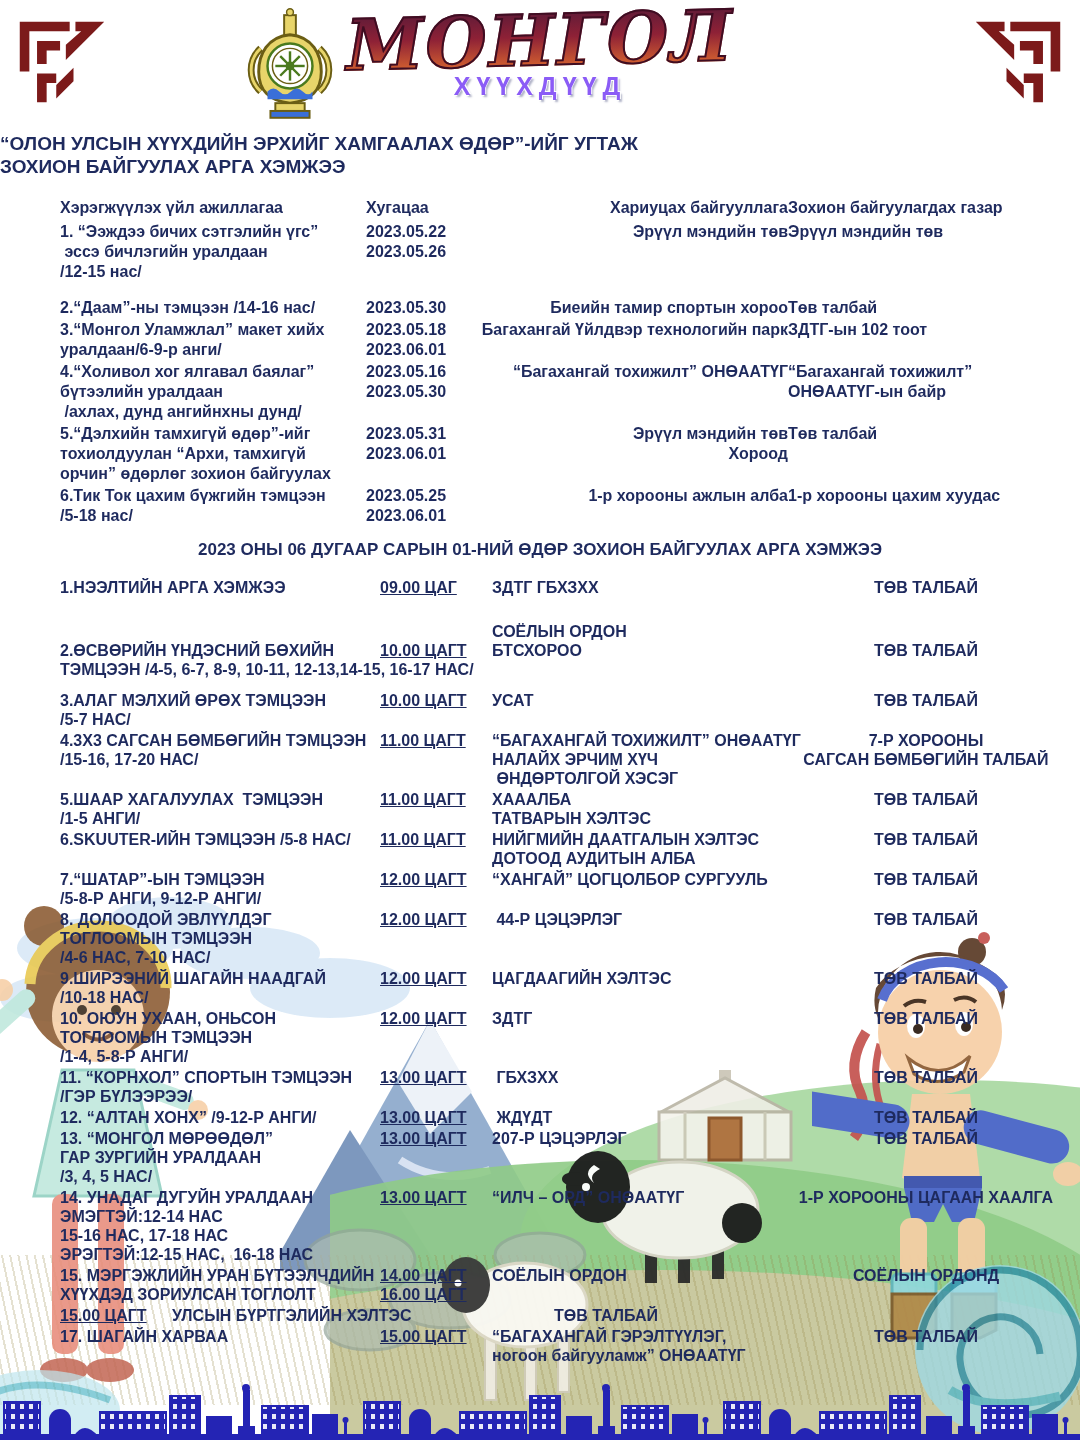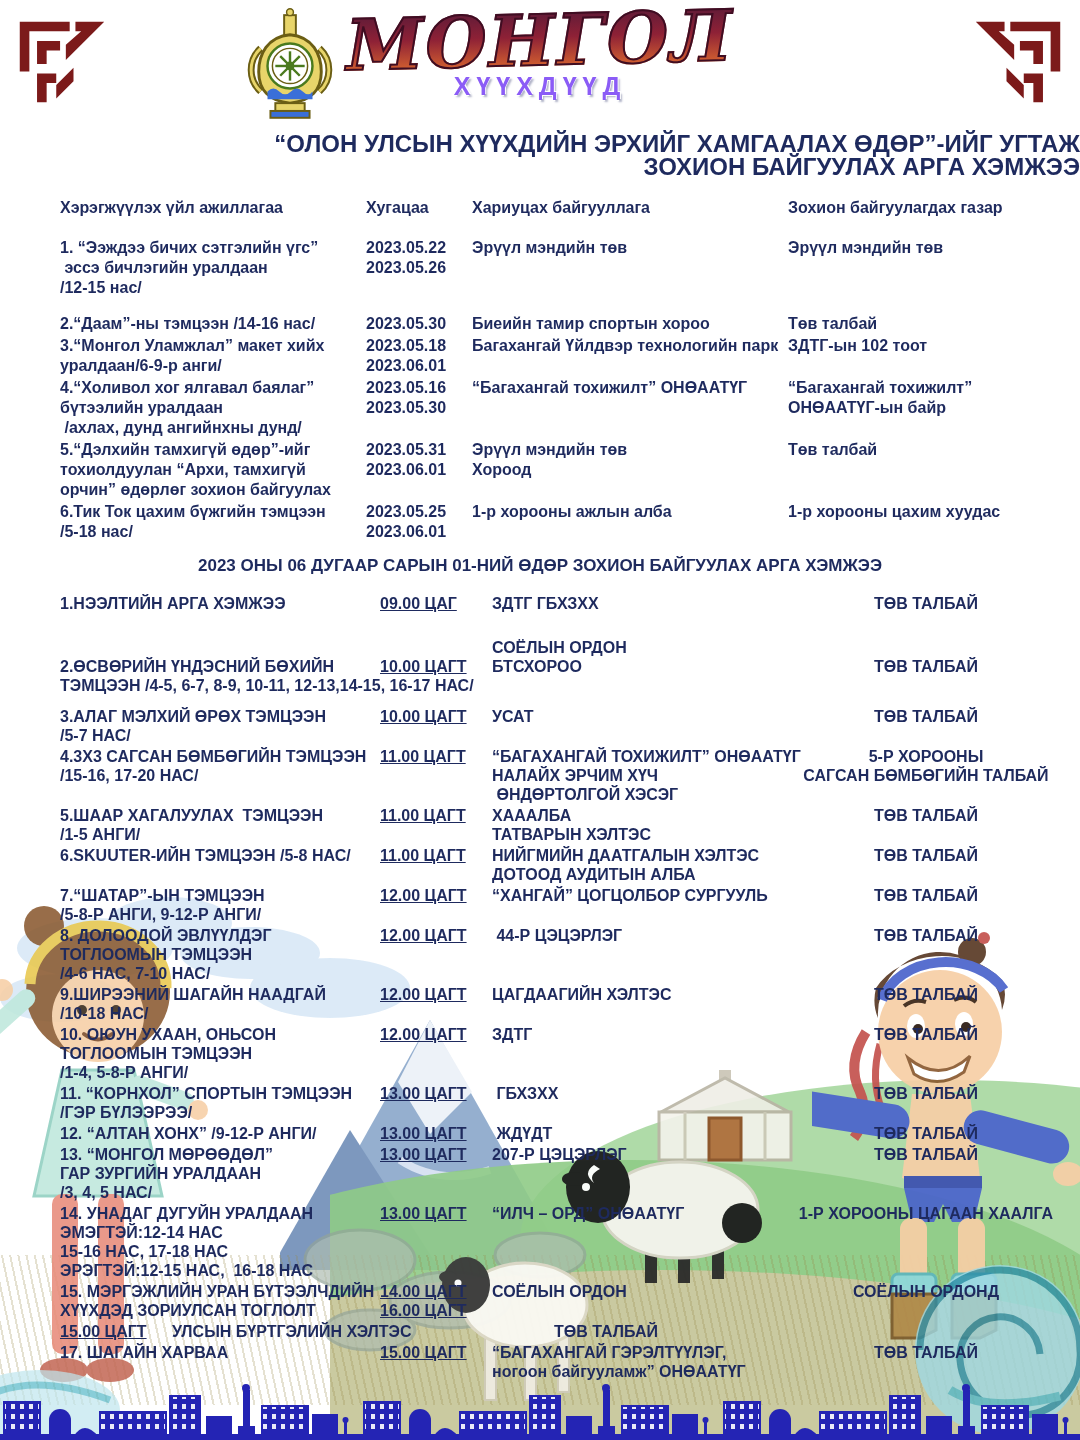--- a/index.html
+++ b/index.html
@@ -18,30 +18,30 @@
   .header{position:relative;height:124px;}
   .emblem{position:absolute;left:246px;top:6px;}
   .logo-block{position:absolute;left:50%;top:2px;transform:translateX(-50%);text-align:center;width:460px;}
   .logo-title{font-family:"DejaVu Serif",serif;font-style:italic;font-weight:bold;font-size:70px;line-height:78px;
     background:linear-gradient(#571a38 5%,#8e2136 45%,#e8742e 95%);
     -webkit-background-clip:text;background-clip:text;color:#8e2136;-webkit-text-fill-color:transparent;
     -webkit-text-stroke:2px #3f0d22;transform:rotate(-1.5deg);letter-spacing:2px;}
   .logo-sub{font-size:25px;letter-spacing:6px;color:#8b5cf6;margin-top:-8px;
     text-shadow:-1px -1px 0 #fff,1px -1px 0 #fff,-1px 1px 0 #fff,2px 2px 2px rgba(20,30,90,.35);}
 
-  .main-title{text-align:right;font-size:24px;line-height:23px;margin-top:8px;}
+  .main-title{text-align:left;font-size:19px;line-height:23px;margin-top:8px;}
 
   .trow{display:flex;align-items:flex-start;margin-bottom:2px;}
   .tcell{white-space:pre;flex:none;}
   .table1{margin:20px 0 0 60px;font-size:16px;line-height:20px;}
   .table1 .cell-activity{width:306px;}
   .table1 .cell-date{width:106px;}
-  .table1 .cell-org{width:316px;text-align:left;}
+  .table1 .cell-org{width:316px;text-align:right;}
   .table1 .cell-place{width:252px;text-align:left;}
-  .table1 .thead{margin-bottom:20px;}
+  .table1 .thead{margin-bottom:4px;}
   #t1rows .trow:nth-child(1){margin-bottom:16px;}
 
   .section2-title{text-align:center;font-size:17px;margin:14px 0 18px 0;}
 
   .table2{margin:0 0 8px 60px;font-size:16px;line-height:19px;}
   .table2 .cell-activity{width:320px;}
   .table2 .cell-date{width:106px;text-decoration:underline;}
   .table2 .cell-org{width:302px;padding-left:6px;}
   .table2 .cell-place{width:264px;text-align:center;}
   #t2rows .trow:nth-child(1){margin-bottom:44px;}
@@ -357,21 +357,21 @@
             <div class="tcell cell-org">УСАТ</div>
             <div class="tcell cell-place">ТӨВ ТАЛБАЙ</div>
           </div>
           <div class="trow">
             <div class="tcell cell-activity">4.3Х3 САГСАН БӨМБӨГИЙН ТЭМЦЭЭН
 /15-16, 17-20 НАС/</div>
             <div class="tcell cell-date">11.00 ЦАГТ</div>
             <div class="tcell cell-org">“БАГАХАНГАЙ ТОХИЖИЛТ” ОНӨААТҮГ
 НАЛАЙХ ЭРЧИМ ХҮЧ
  ӨНДӨРТОЛГОЙ ХЭСЭГ</div>
-            <div class="tcell cell-place">5-Р ХОРООНЫ
+            <div class="tcell cell-place">7-Р ХОРООНЫ
 САГСАН БӨМБӨГИЙН ТАЛБАЙ</div>
           </div>
           <div class="trow">
             <div class="tcell cell-activity">5.ШААР ХАГАЛУУЛАХ  ТЭМЦЭЭН
 /1-5 АНГИ/</div>
             <div class="tcell cell-date">11.00 ЦАГТ</div>
             <div class="tcell cell-org">ХАААЛБА
 ТАТВАРЫН ХЭЛТЭС</div>
             <div class="tcell cell-place">ТӨВ ТАЛБАЙ</div>
           </div>

